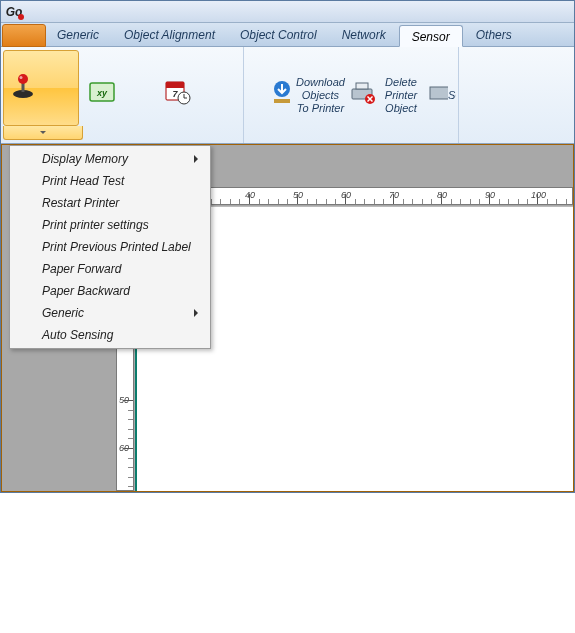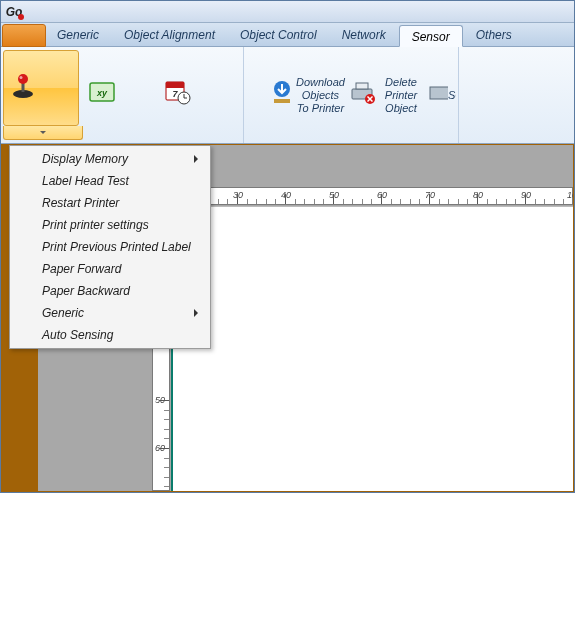--- a/index.html
+++ b/index.html
@@ -96,21 +96,21 @@
   }
   .menu .gutter {
     position: absolute; left: 2px; top: 2px; bottom: 2px; width: 26px;
     background: linear-gradient(90deg,#ededed,#e2e2e2);
     border-right: 1px solid #cfcfcf;
   }
 
   
   .workarea {
     position: absolute; left: 1px; right: 1px; top: 144px; bottom: 1px;
-    background: #a8a8a8; overflow: hidden; margin-left: 36px;
+    background: #a8a8a8; overflow: hidden;
   }
   .hruler {
     position: absolute; left: 132px; top: 42px; right: 0; height: 18px;
     background: #fff; border: 1px solid #7a7a7a;
   }
   .hruler .tick {
     position: absolute; top: 0; bottom: 0; font-size: 9px; color: #444;
   }
   .hruler .tick .lab { position: absolute; top: 2px; left: -6px; width: 14px; text-align: center; }
   .hruler .tick .maj { position: absolute; bottom: 0; width: 1px; height: 10px; background: #555; left: 0; }
@@ -355,21 +355,21 @@
     <div class="canvas"></div>
   </div>
 
   <div class="menu">
     <div class="gutter"></div>
     <div class="item">
       <span>Display Memory</span>
       <span class="sub"></span>
     </div>
     <div class="item">
-      <span>Label Head Test</span>
+      <span>Print Head Test</span>
     </div>
     <div class="item">
       <span>Restart Printer</span>
     </div>
     <div class="item">
       <span>Print printer settings</span>
     </div>
     <div class="item">
       <span>Print Previous Printed Label</span>
     </div>

